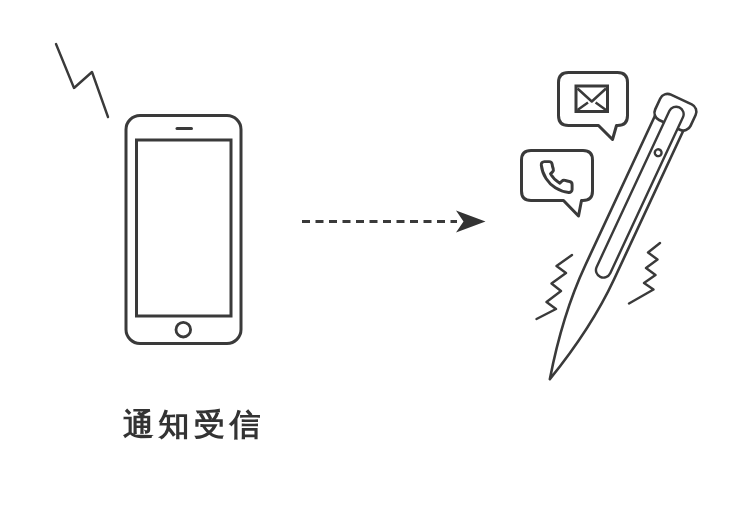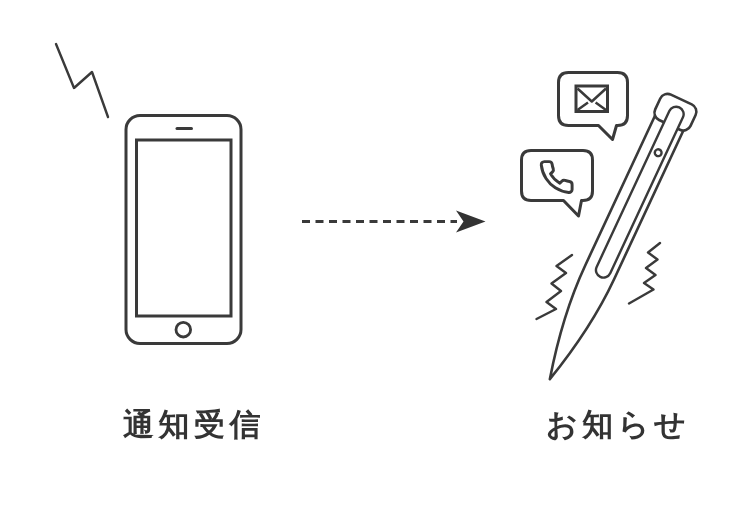--- a/index.html
+++ b/index.html
@@ -64,14 +64,13 @@
       <rect x="-18.5" y="-1" width="39" height="28" rx="8" fill="#ffffff" stroke="#3a3a3a" stroke-width="2.6"></rect>
       <rect x="-5" y="7" width="15" height="187" rx="7.5" fill="#ffffff" stroke="#3a3a3a" stroke-width="2.4"></rect>
       <circle cx="2.5" cy="57" r="3.4" fill="#ffffff" stroke="#3a3a3a" stroke-width="2.4"></circle>
     </g>
 
     <polyline points="572,255 556.5,266 566,273 551.5,283.5 561,291 546.5,302 556,309 536.5,319" fill="none" stroke="#3a3a3a" stroke-width="2.4" stroke-linecap="round" stroke-linejoin="round"></polyline>
     <polyline points="660,243 648,252.5 657.5,259.5 646,268 655.5,275 644,283 653.5,289.5 629,303.5" fill="none" stroke="#3a3a3a" stroke-width="2.4" stroke-linecap="round" stroke-linejoin="round"></polyline>
   </svg>
 
   <div class="caption left">通知受信</div>
-  <div class="caption right">お知らせ</div>
 </div>
 
 </body></html>

